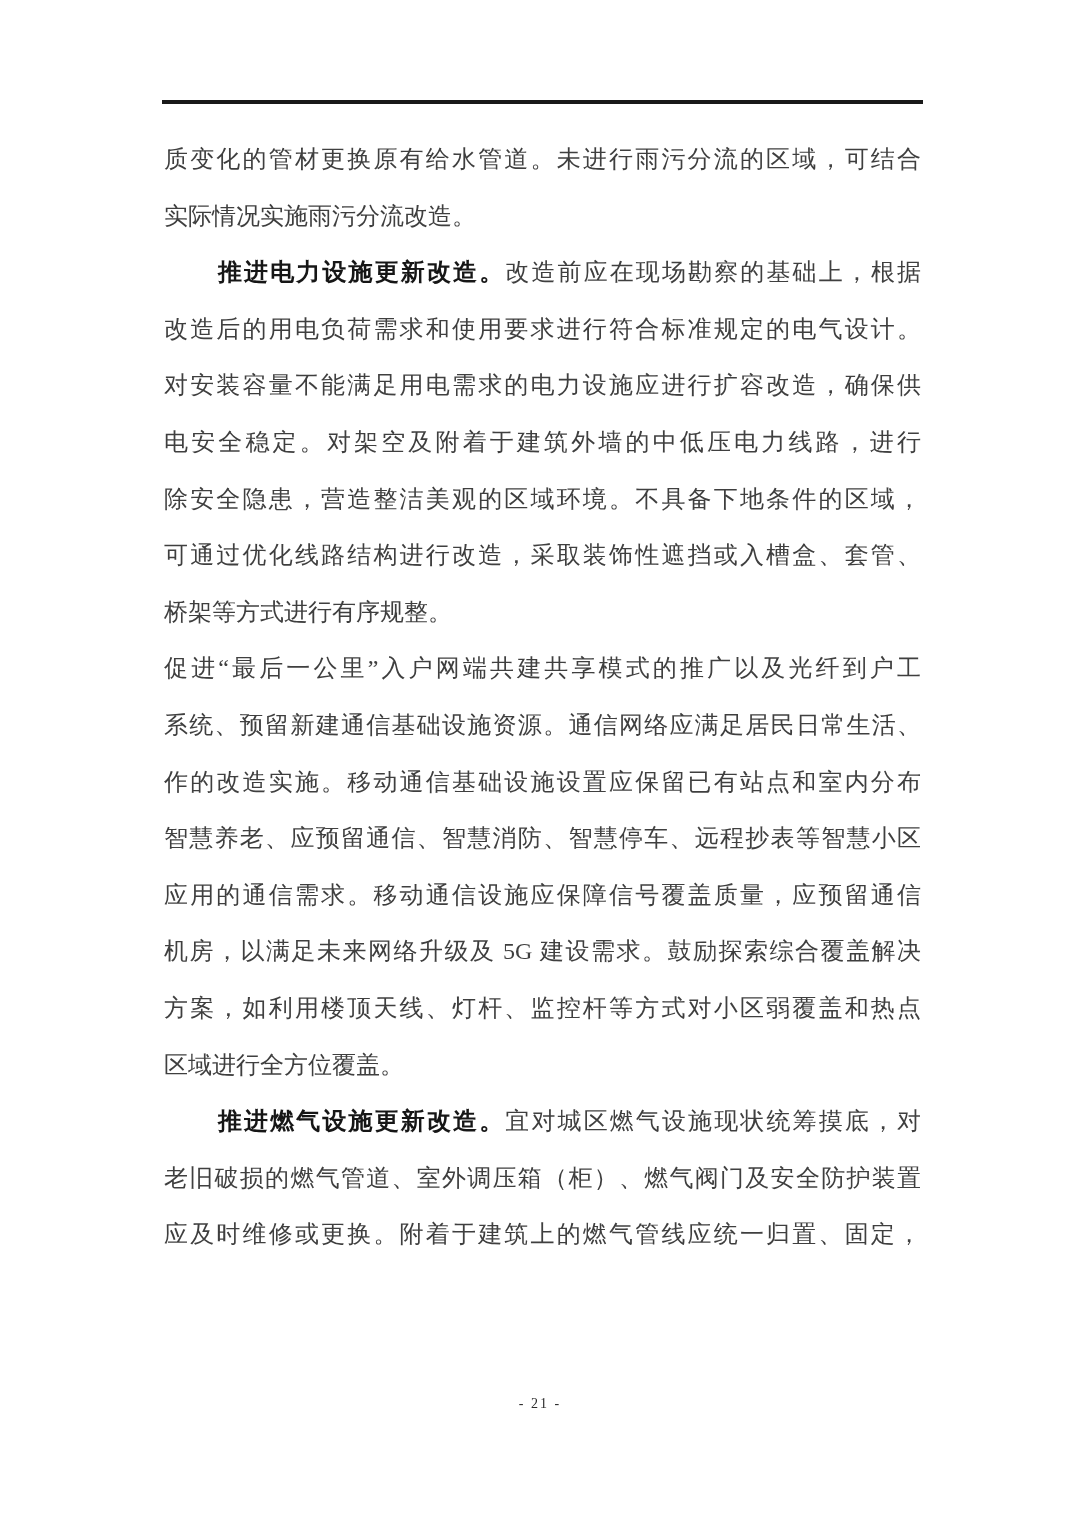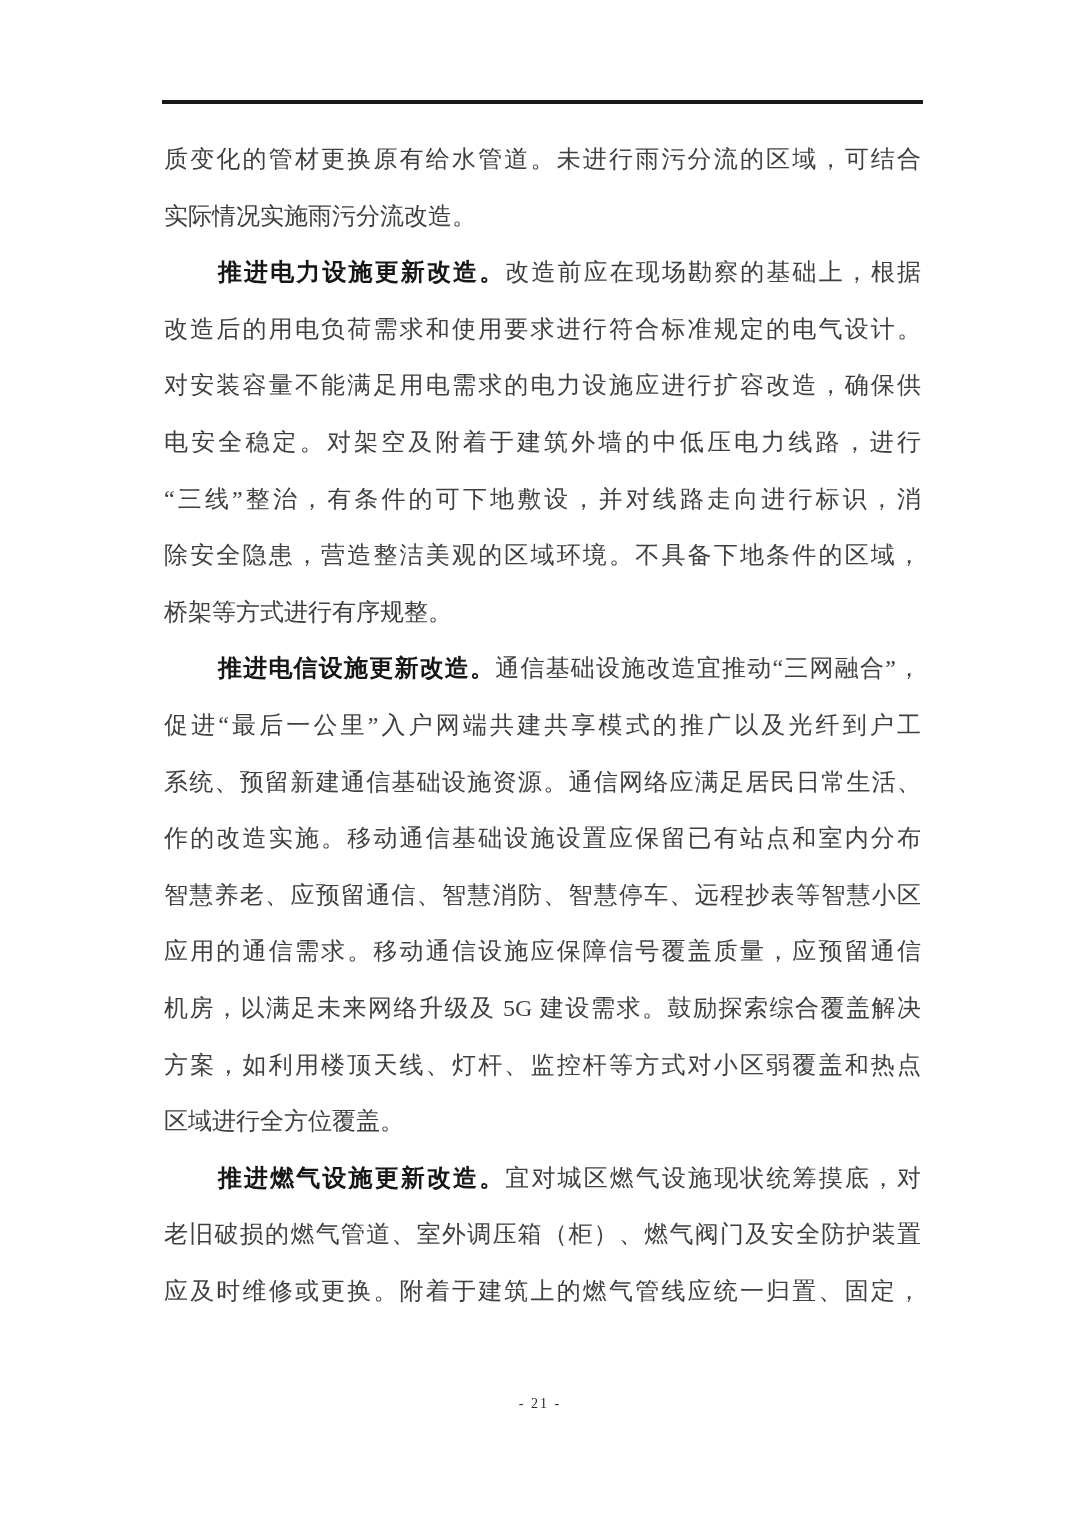--- a/index.html
+++ b/index.html
@@ -71,24 +71,23 @@
 
 <div class="page">
   <div class="header-rule"></div>
   <main class="content" id="doc-body">
       <div class="line"><span>质变化的管材更换原有给水管道。未进行雨污分流的区域，可结合</span></div>
       <div class="line end"><span>实际情况实施雨污分流改造。</span></div>
       <div class="line indent"><b class="lead">推进电力设施更新改造。</b><span>改造前应在现场勘察的基础上，根据</span></div>
       <div class="line"><span>改造后的用电负荷需求和使用要求进行符合标准规定的电气设计。</span></div>
       <div class="line"><span>对安装容量不能满足用电需求的电力设施应进行扩容改造，确保供</span></div>
       <div class="line"><span>电安全稳定。对架空及附着于建筑外墙的中低压电力线路，进行</span></div>
-      <div class="line"><span>“三线”整治，有条件的可下地敷设，并对线路走向进行标识，消</span></div>
       <div class="line"><span>除安全隐患，营造整洁美观的区域环境。不具备下地条件的区域，</span></div>
+      <div class="line"><span>可通过优化线路结构进行改造，采取装饰性遮挡或入槽盒、套管、</span></div>
       <div class="line end"><span>桥架等方式进行有序规整。</span></div>
-      <div class="line indent"><b class="lead">推进电信设施更新改造。</b><span>通信基础设施改造宜推动“三网融合”，</span></div>
       <div class="line"><span>促进“最后一公里”入户网端共建共享模式的推广以及光纤到户工</span></div>
       <div class="line"><span>系统、预留新建通信基础设施资源。通信网络应满足居民日常生活、</span></div>
       <div class="line"><span>作的改造实施。移动通信基础设施设置应保留已有站点和室内分布</span></div>
       <div class="line"><span>智慧养老、应预留通信、智慧消防、智慧停车、远程抄表等智慧小区</span></div>
       <div class="line"><span>应用的通信需求。移动通信设施应保障信号覆盖质量，应预留通信</span></div>
       <div class="line"><span>机房，以满足未来网络升级及 5G 建设需求。鼓励探索综合覆盖解决</span></div>
       <div class="line"><span>方案，如利用楼顶天线、灯杆、监控杆等方式对小区弱覆盖和热点</span></div>
       <div class="line end"><span>区域进行全方位覆盖。</span></div>
       <div class="line indent"><b class="lead">推进燃气设施更新改造。</b><span>宜对城区燃气设施现状统筹摸底，对</span></div>
       <div class="line"><span>老旧破损的燃气管道、室外调压箱（柜）、燃气阀门及安全防护装置</span></div>

